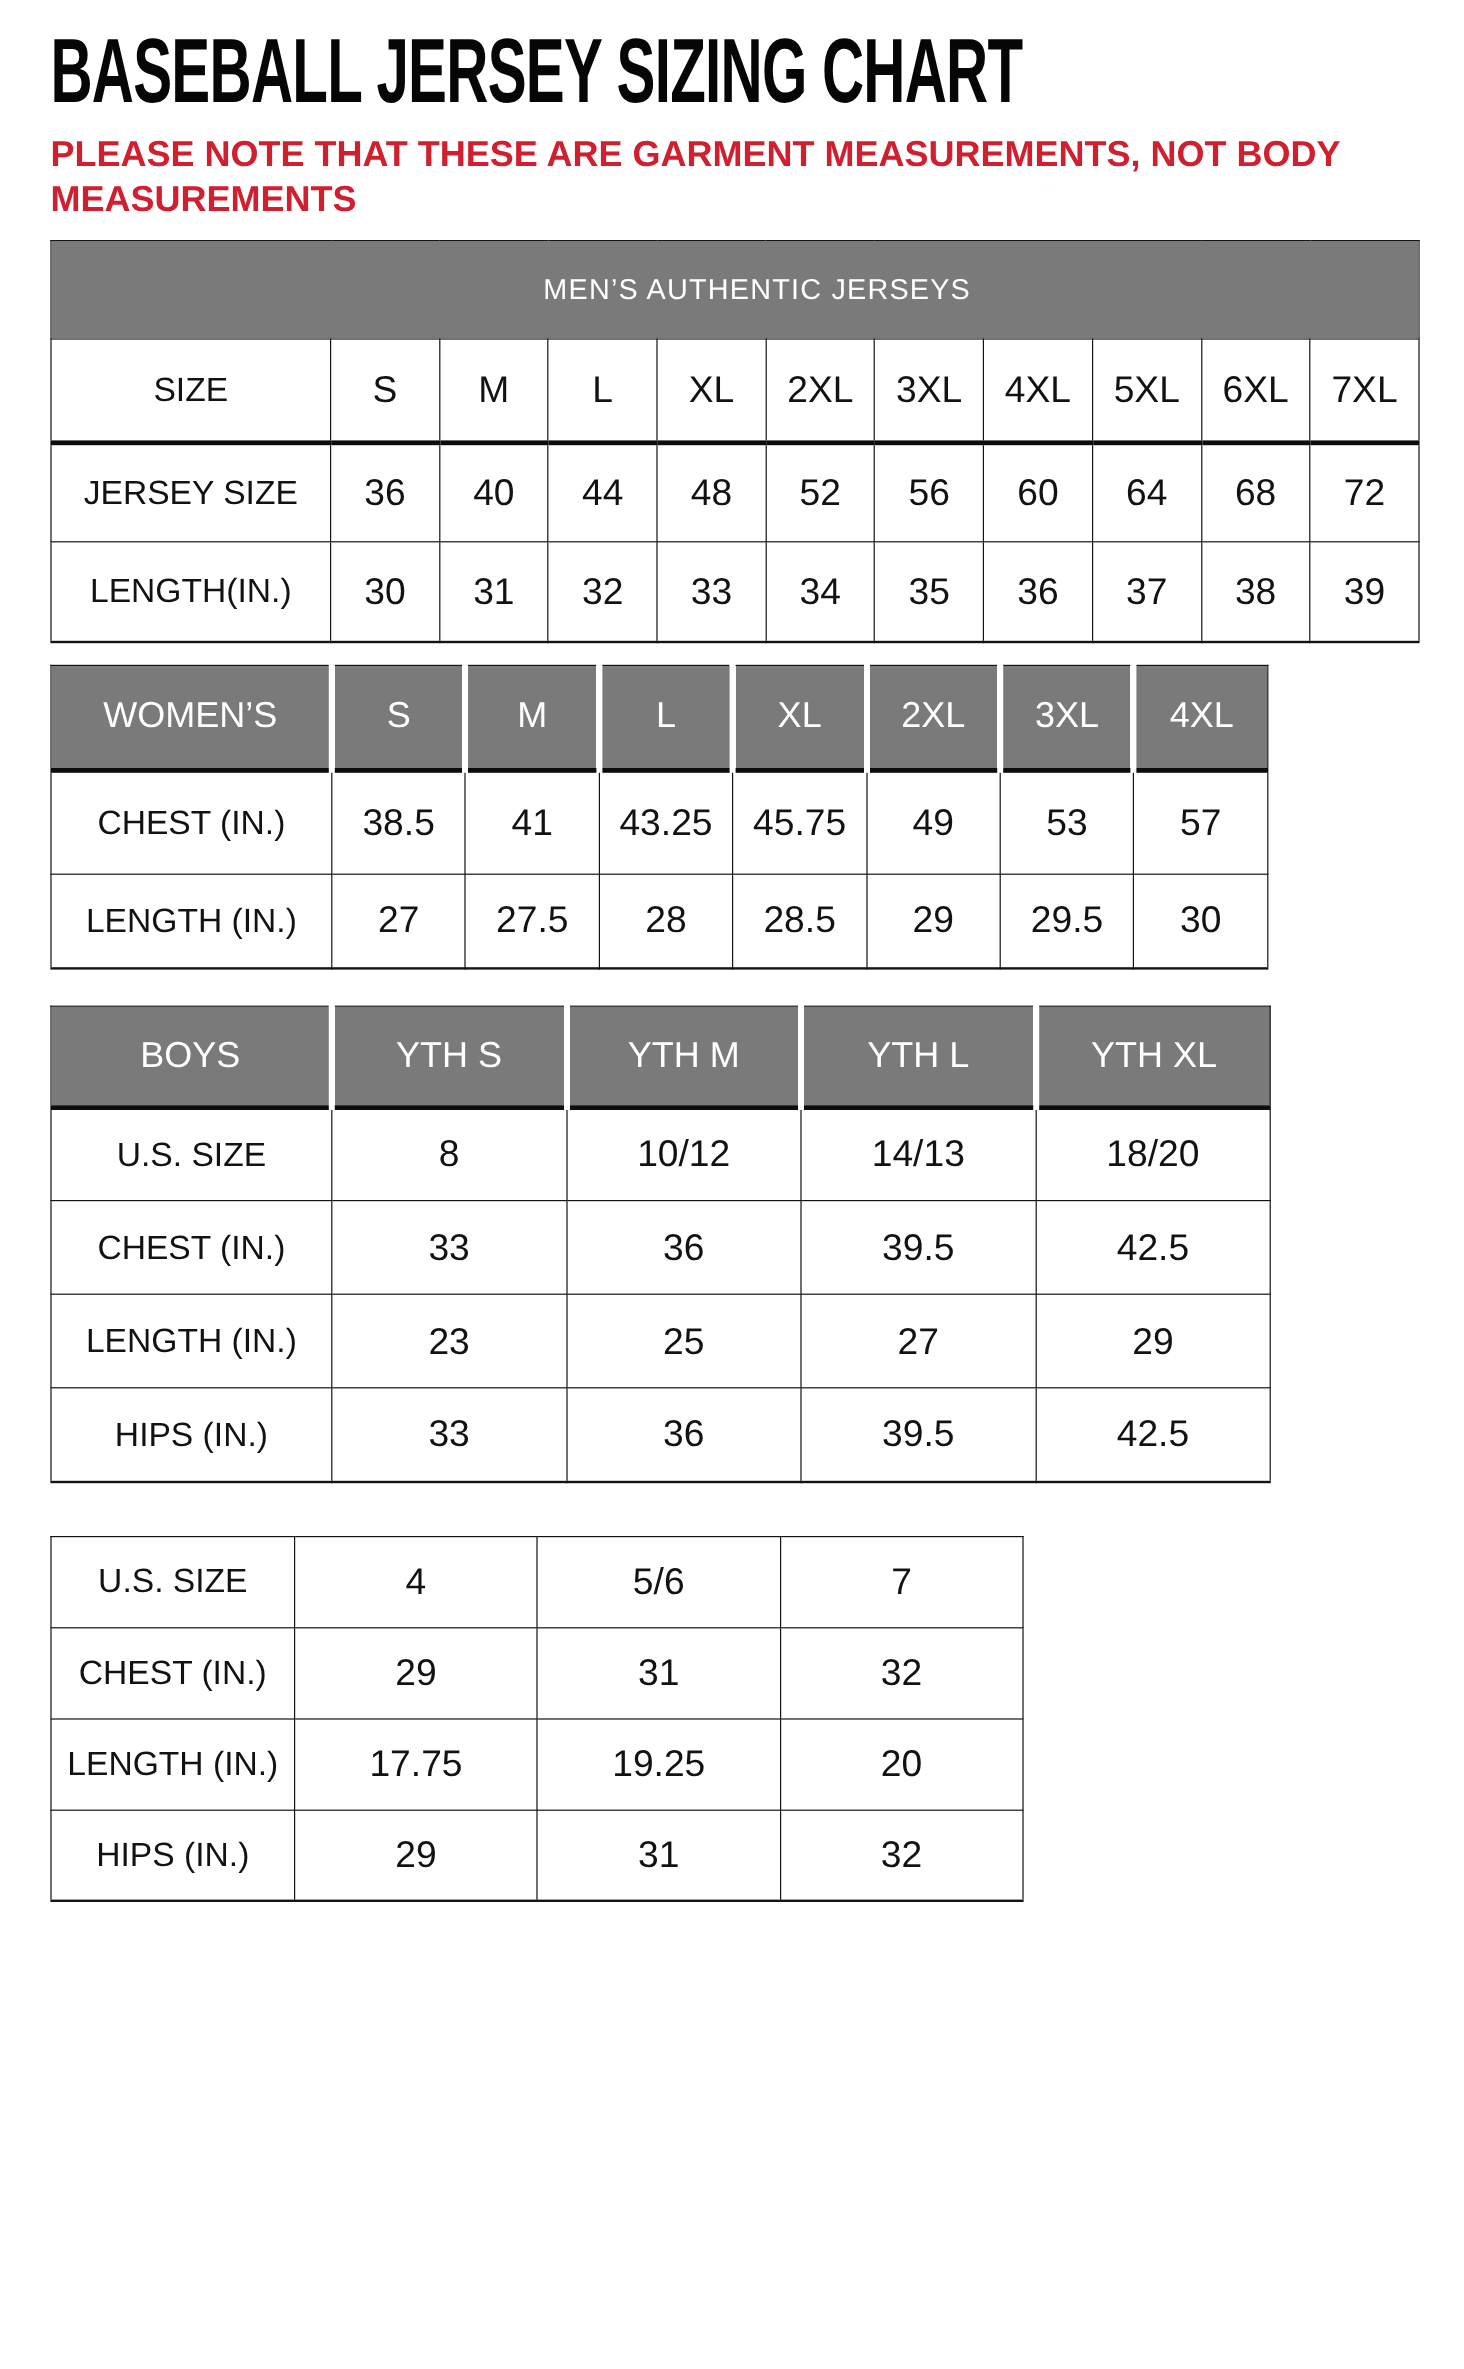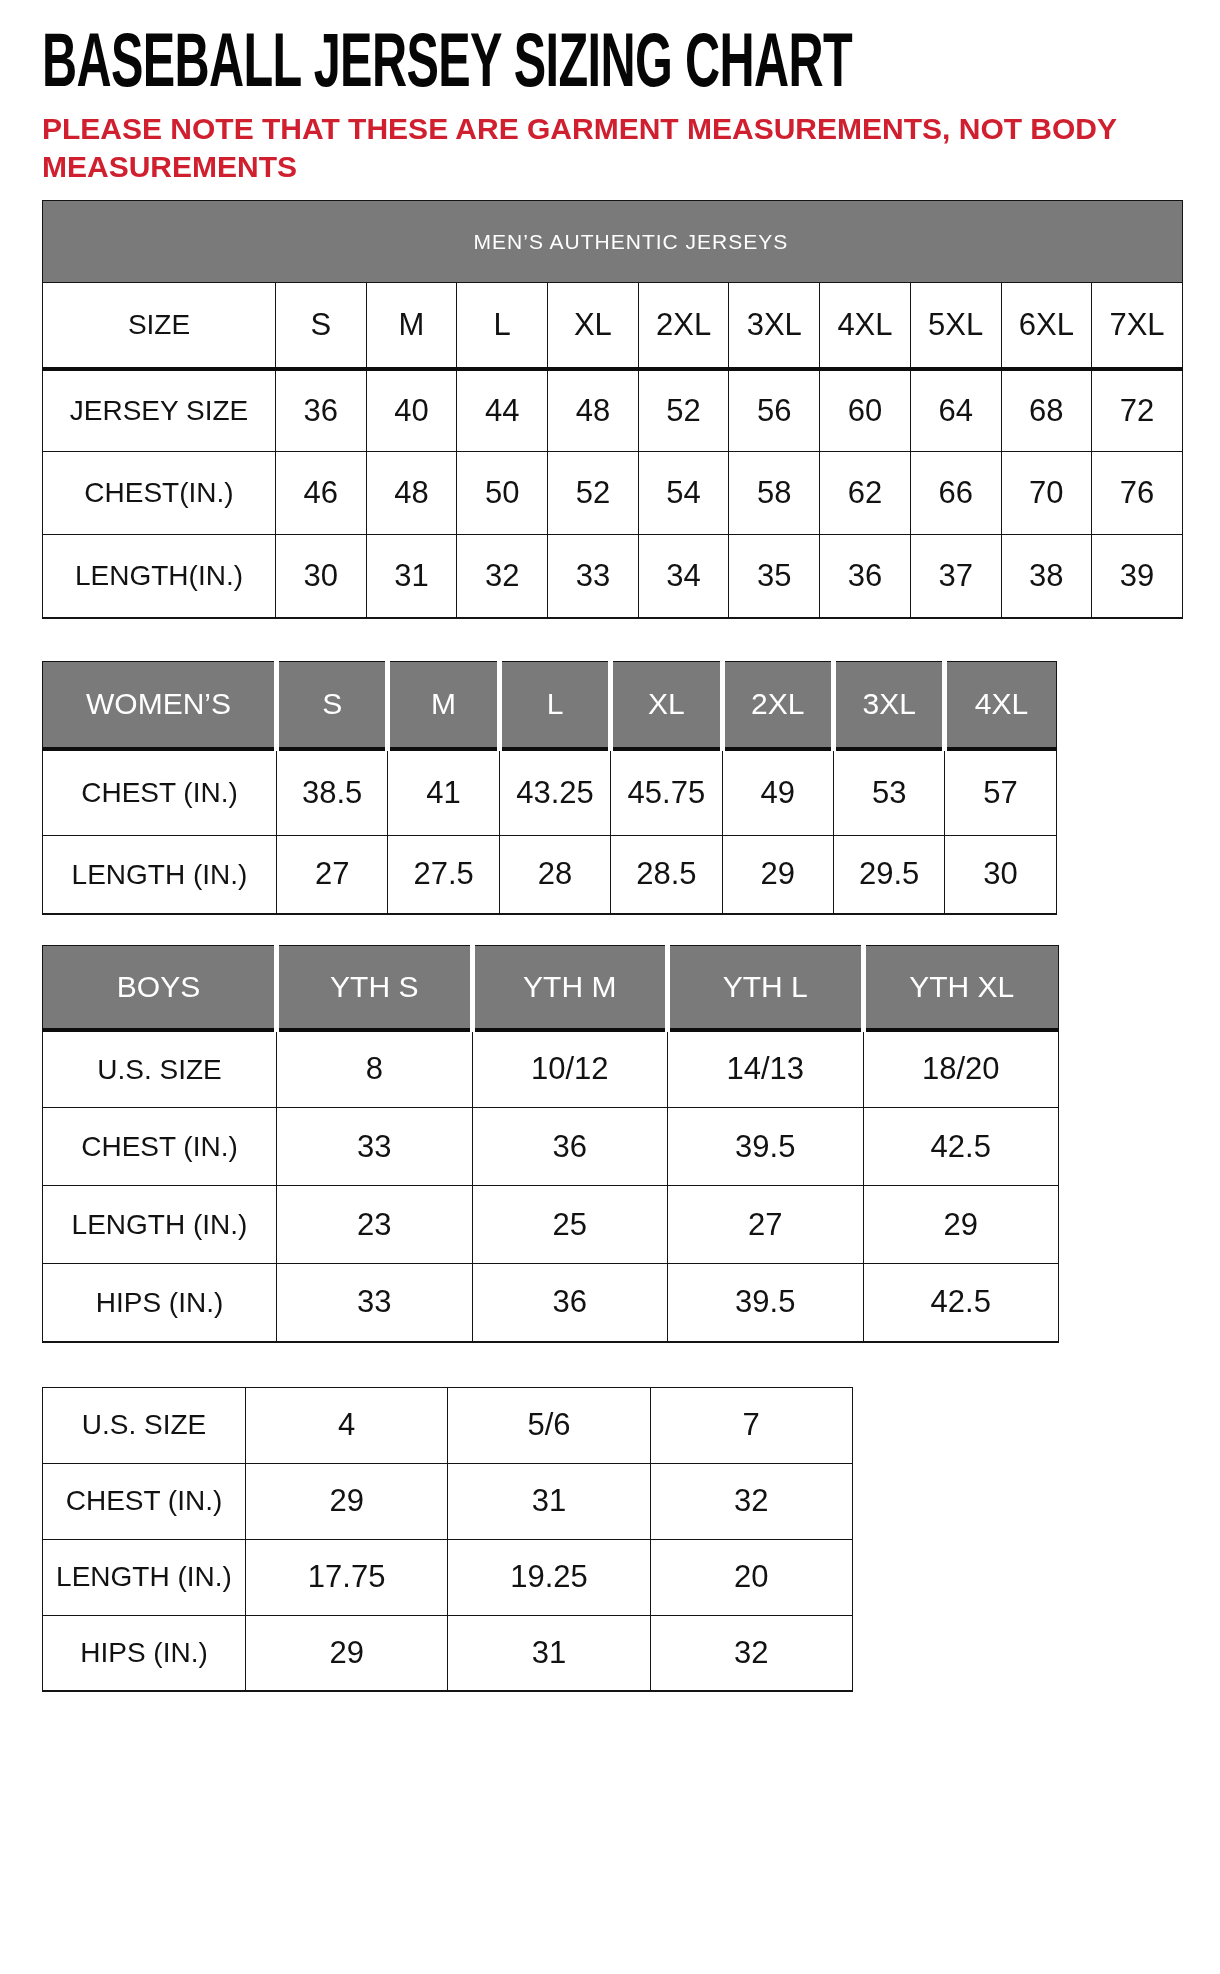--- a/index.html
+++ b/index.html
@@ -37,21 +37,21 @@
     border:1px solid #141414;
     text-align:center;
     vertical-align:middle;
     padding:0;
     color:#121212;
     overflow:hidden;
   }
   .sizing-table .banner{
     background:#7a7a7a;
     color:#ffffff;
-    font-size:21px;
+    font-size:24px;
     letter-spacing:1px;
     padding-left:37px;
   }
   .sizing-table .gray{
     background:#7a7a7a;
     color:#ffffff;
     font-size:30px;
   }
   .sizing-table tr.gray-row td{border-bottom:4px solid #0d0d0d;}
   .sizing-table tr.gray-row td + td{border-left:5px solid #ffffff;}
@@ -62,21 +62,21 @@
 
   
   .t-mens{width:1140px;margin-top:14px;}
   .t-mens col{width:90.7px;}
   .t-mens col.c-label{width:233px;}
   .t-mens tr{height:83px;}
   .t-mens tr.banner-row{height:82px;}
   .t-mens tr.first-row{height:86px;}
 
   
-  .t-womens{width:1014px;margin-top:42px;}
+  .t-womens{width:1014px;margin-top:18px;}
   .t-womens col{width:111.4px;}
   .t-womens col.c-label{width:234px;}
   .t-womens tr{height:79px;}
   .t-womens tr.gray-row{height:88px;}
   .t-womens tr:nth-child(2){height:86px;}
 
   
   .t-boys{width:1016px;margin-top:30px;border-radius:23px;}
   .t-boys col{width:195.5px;}
   .t-boys col.c-label{width:234px;}
@@ -149,33 +149,20 @@
           <td class="data-cell">44</td>
           <td class="data-cell">48</td>
           <td class="data-cell">52</td>
           <td class="data-cell">56</td>
           <td class="data-cell">60</td>
           <td class="data-cell">64</td>
           <td class="data-cell">68</td>
           <td class="data-cell">72</td>
         </tr>
         <tr>
-          <td class="label-cell">CHEST(IN.)</td>
-          <td class="data-cell">46</td>
-          <td class="data-cell">48</td>
-          <td class="data-cell">50</td>
-          <td class="data-cell">52</td>
-          <td class="data-cell">54</td>
-          <td class="data-cell">58</td>
-          <td class="data-cell">62</td>
-          <td class="data-cell">66</td>
-          <td class="data-cell">70</td>
-          <td class="data-cell">76</td>
-        </tr>
-        <tr>
           <td class="label-cell">LENGTH(IN.)</td>
           <td class="data-cell">30</td>
           <td class="data-cell">31</td>
           <td class="data-cell">32</td>
           <td class="data-cell">33</td>
           <td class="data-cell">34</td>
           <td class="data-cell">35</td>
           <td class="data-cell">36</td>
           <td class="data-cell">37</td>
           <td class="data-cell">38</td>

